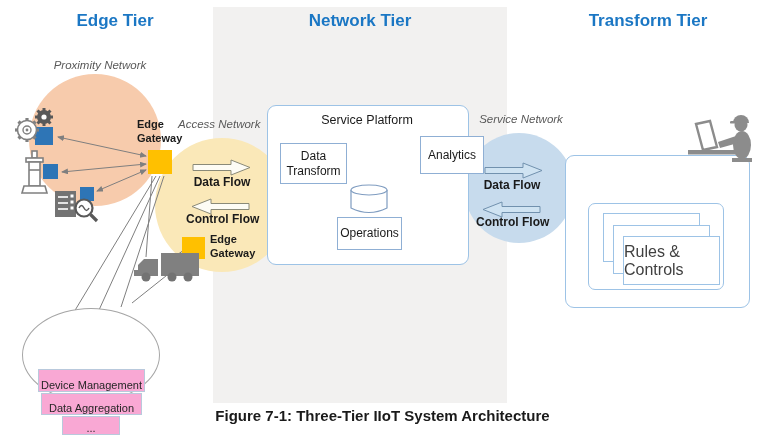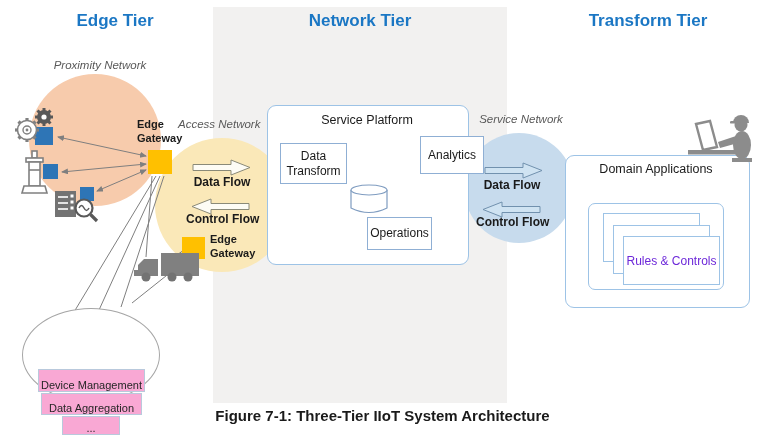--- a/index.html
+++ b/index.html
@@ -133,21 +133,21 @@
   <div class="abs inner-box" style="left:280px;top:143px;width:65px;height:39px;">
     <span>Data Transform</span>
   </div>
   <div class="abs inner-box" style="left:393px;top:136px;width:62px;height:36px;margin-left:27px;">
     <span>Analytics</span>
   </div>
   <svg class="abs" width="40" height="32" style="left:349px;top:183px;">
     <path d="M2 7 v18 q18 9 36 0 v-18" fill="#fff" stroke="#7F9CC0" stroke-width="1.2"></path>
     <ellipse cx="20" cy="7" rx="18" ry="5" fill="#fff" stroke="#7F9CC0" stroke-width="1.2"></ellipse>
   </svg>
-  <div class="abs inner-box" style="left:337px;top:217px;width:63px;height:31px;margin-left:30px;">
+  <div class="abs inner-box" style="left:337px;top:217px;width:63px;height:31px;">
     <span>Operations</span>
   </div>
 
   <div class="abs flow-label" style="left:190px;top:143px;width:64px;">Data Flow</div>
   <svg class="abs" width="60" height="17" style="left:192px;top:159px;">
     <polygon points="1,5.5 39,5.5 39,1 58,8.5 39,16 39,11.5 1,11.5" fill="#FDFCF5" stroke="#8A8A78"></polygon>
   </svg>
   <div class="abs flow-label" style="left:186px;top:180px;width:72px;">Control Flow</div>
   <svg class="abs" width="60" height="17" style="left:190px;top:198px;">
     <polygon points="59,5.5 21,5.5 21,1 2,8.5 21,16 21,11.5 59,11.5" fill="#FDFCF5" stroke="#8A8A78"></polygon>
@@ -156,26 +156,25 @@
   <div class="abs flow-label" style="left:480px;top:146px;width:64px;">Data Flow</div>
   <svg class="abs" width="60" height="17" style="left:484px;top:162px;">
     <polygon points="1,5.5 39,5.5 39,1 58,8.5 39,16 39,11.5 1,11.5" fill="#CFE3F2" stroke="#7191AE"></polygon>
   </svg>
   <div class="abs flow-label" style="left:476px;top:183px;width:72px;">Control Flow</div>
   <svg class="abs" width="60" height="17" style="left:481px;top:201px;">
     <polygon points="59,5.5 21,5.5 21,1 2,8.5 21,16 21,11.5 59,11.5" fill="#CFE3F2" stroke="#7191AE"></polygon>
   </svg>
 
   <div class="abs frame" style="left:565px;top:155px;width:183px;height:151px;"></div>
-  <div class="abs box-title" style="left:580px;top:162px;width:152px;">Domain Applications</div>
   <div class="abs frame" style="left:588px;top:203px;width:134px;height:85px;border-radius:7px;"></div>
   <div class="abs cascade" style="left:603px;top:213px;width:95px;height:47px;"></div>
   <div class="abs cascade" style="left:613px;top:225px;width:95px;height:47px;"></div>
   <div class="abs cascade" style="left:623px;top:236px;width:95px;height:47px;display:flex;align-items:center;justify-content:center;">
-    <span style="font-size:12px;color:#6d28d9;">Rules &amp; Controls</span>
+    <span style="font-size:16px;color:#404040;">Rules &amp; Controls</span>
   </div>
 
   <svg class="abs" width="76" height="58" style="left:684px;top:110px;">
     <g fill="#8C8C8C">
       <circle cx="57" cy="15" r="6.5"></circle>
       <path d="M49 13 a8 8 0 0 1 16 0 z"></path>
       <rect x="46" y="11" width="11" height="2.6" rx="1.2"></rect>
       <ellipse cx="58" cy="35" rx="9" ry="14"></ellipse>
       <polygon points="52,26 34,32 36,38 54,33"></polygon>
       <polygon points="12,14 26,11 33,37 19,40" fill="#fff" stroke="#8C8C8C" stroke-width="2.4"></polygon>

